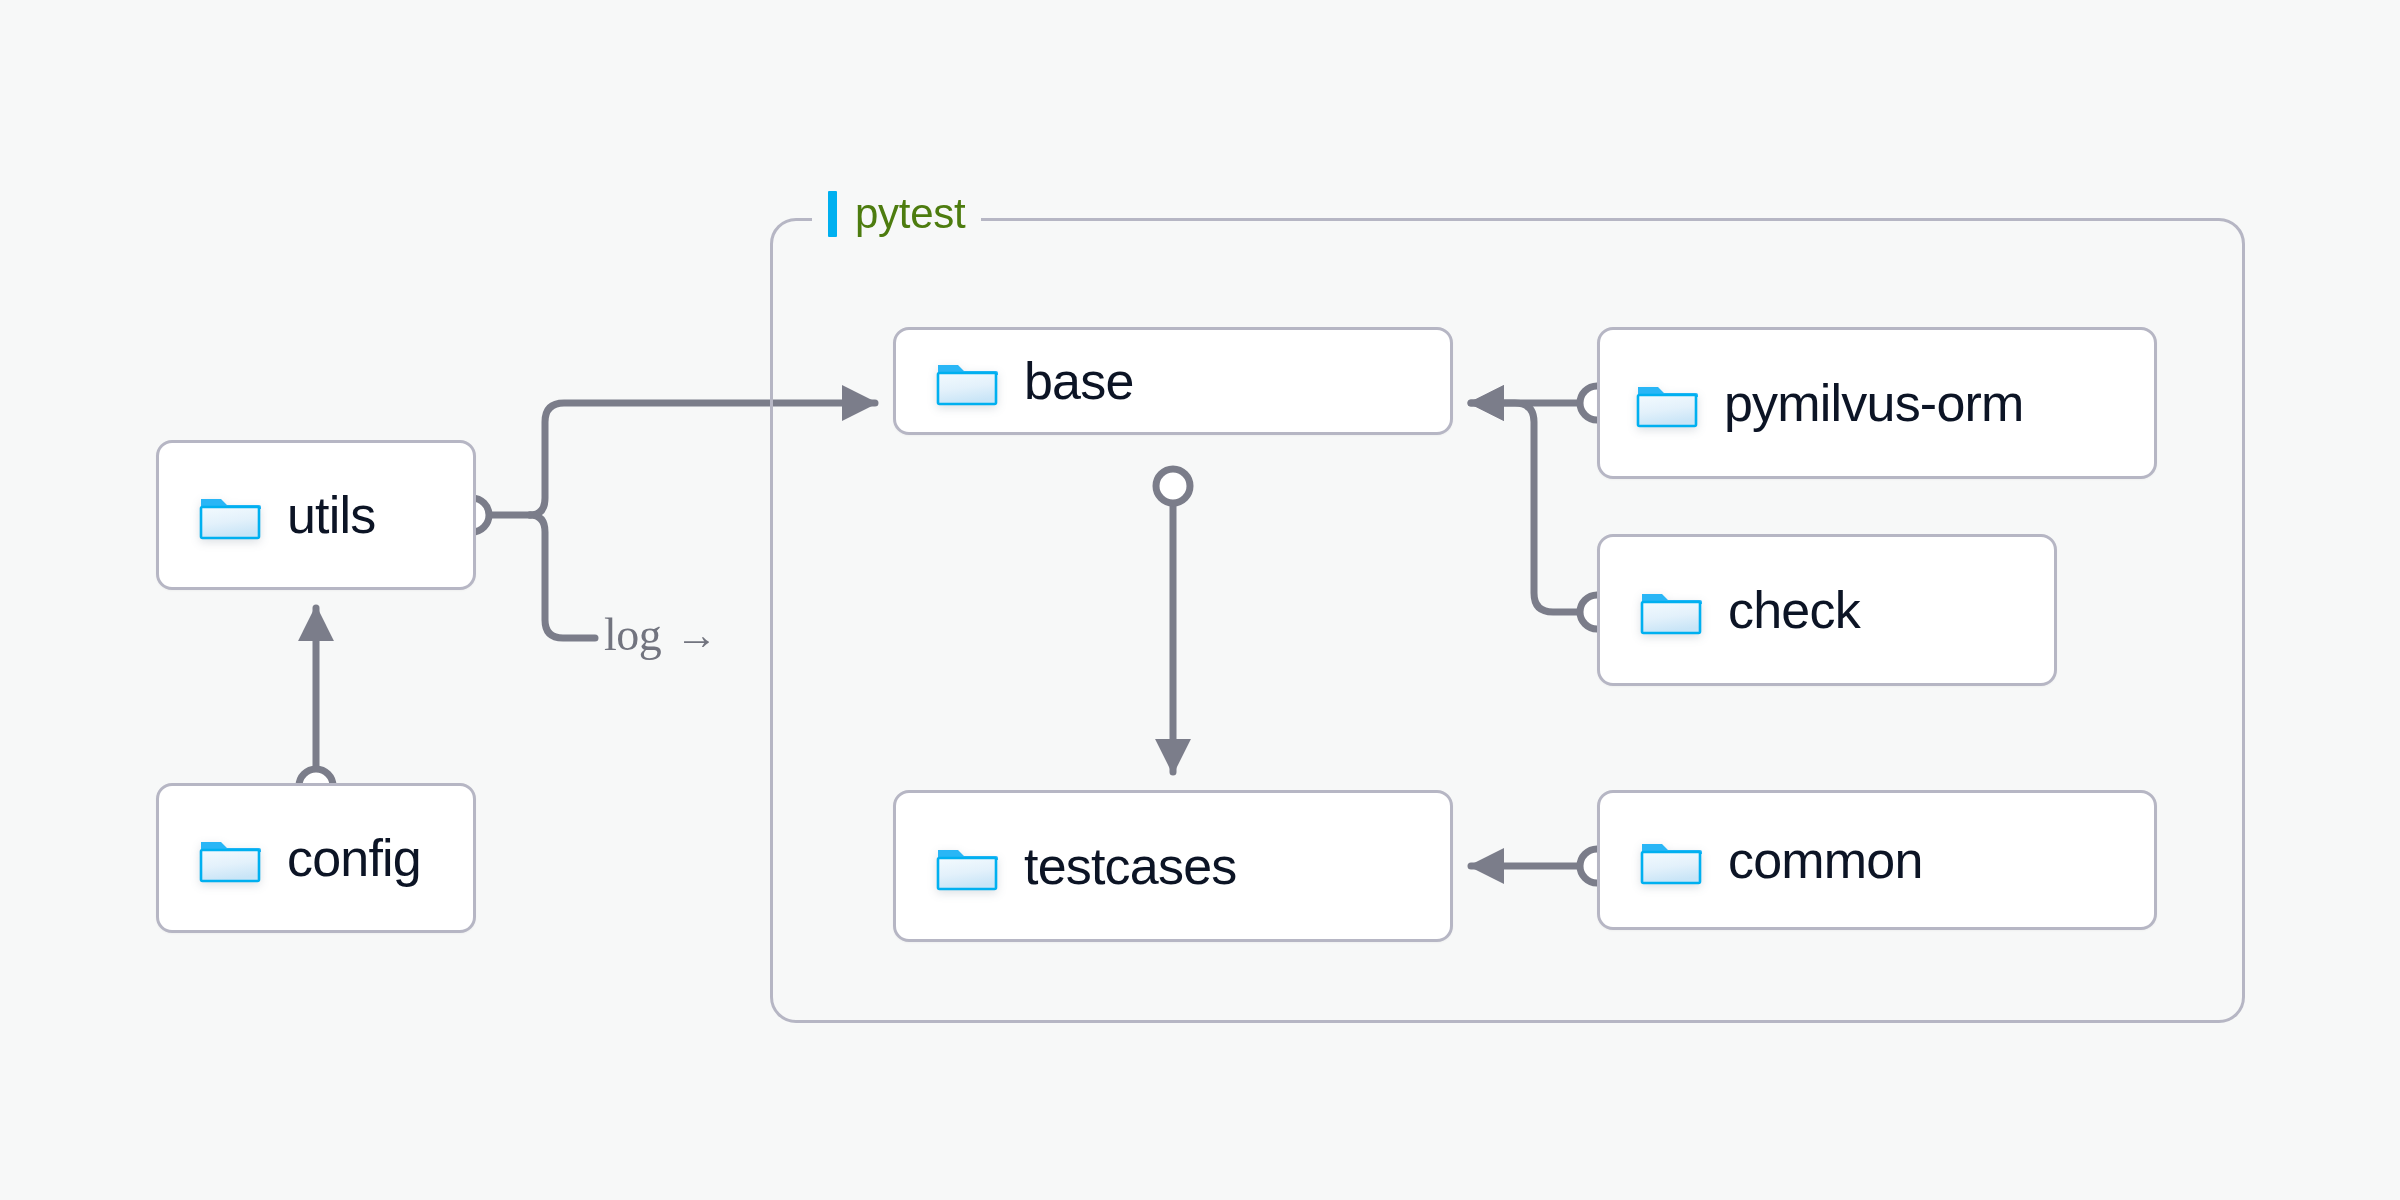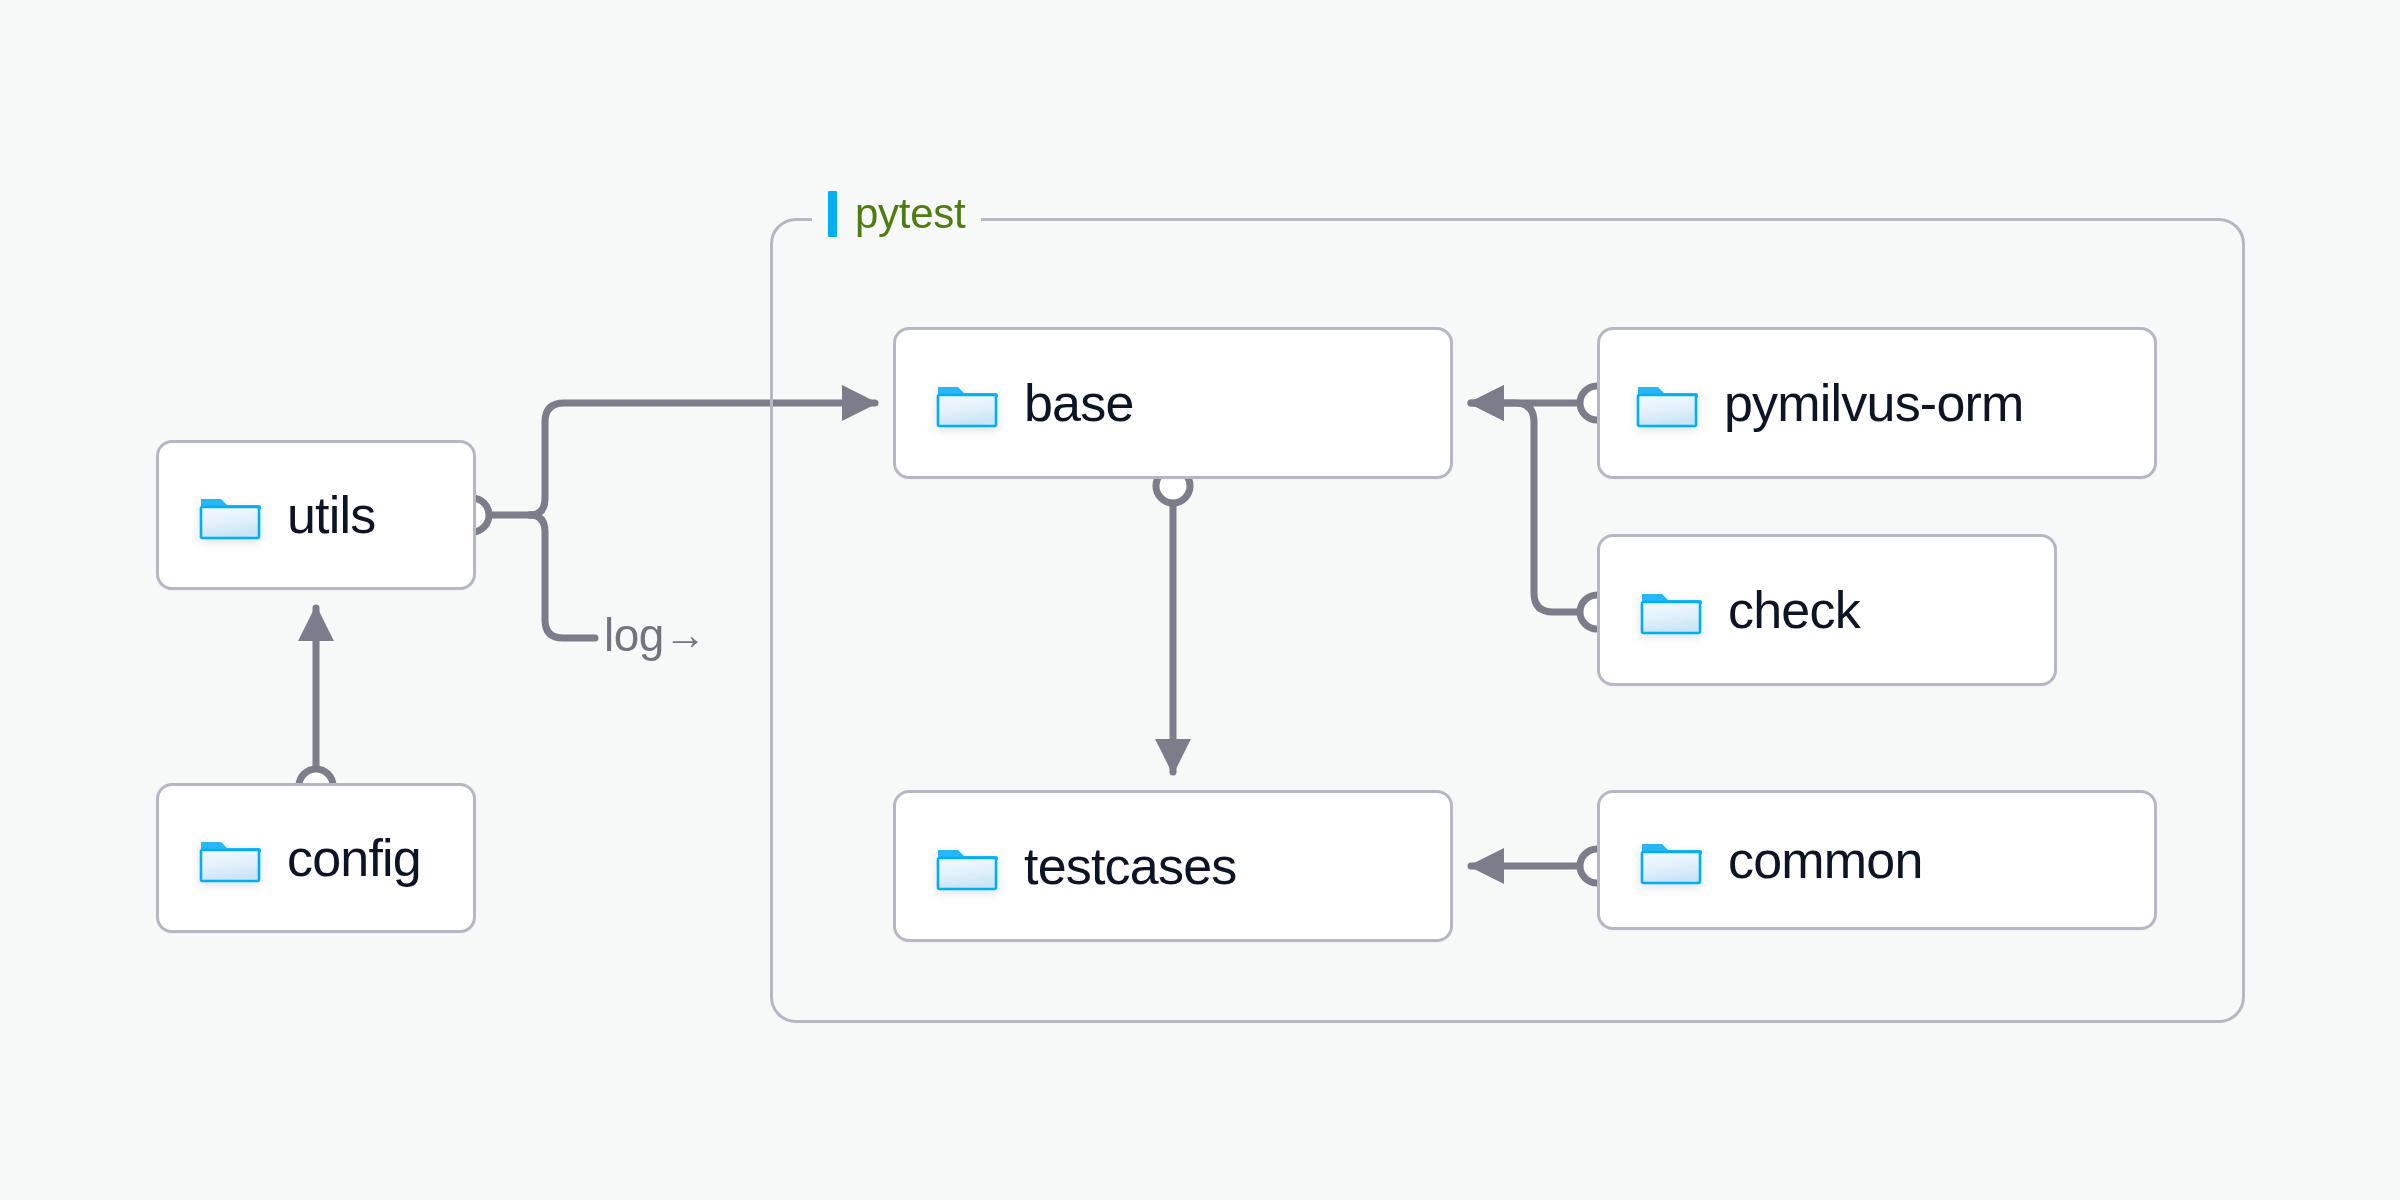--- a/index.html
+++ b/index.html
@@ -89,21 +89,23 @@
     flex: none;
     display: block;
     filter: drop-shadow(0 3px 5px rgba(40,60,90,0.16));
   }
 
   
   .edge-caption {
     position: absolute;
     display: flex;
     align-items: center;
+    gap: 14px;
     z-index: 5;
+    font-family: Liberation Serif, serif;
   }
   .edge-caption .cap-text {
     font-size: 46px;
     color: #72747f;
     letter-spacing: -0.5px;
     line-height: 1;
   }
   .edge-caption .cap-arrow {
     font-size: 42px;
     color: #72747f;
@@ -172,21 +174,21 @@
   </div>
 
   <div class="node" style="left:156px; top:783px; width:320px; height:150px;">
     <svg class="folder-icon" viewBox="0 0 62 50">
       <path d="M2 9 h20 l6 6 h32 a2 2 0 0 1 2 2 v2 H2 Z" fill="#29b6f6"></path>
       <rect x="2" y="17" width="58" height="31" rx="1.5" fill="url(#folderFill)" stroke="#00b0f0" stroke-width="2.6"></rect>
     </svg>
     <span class="node-label">config</span>
   </div>
 
-  <div class="node" style="left:893px; top:327px; width:560px; height:152px;">
+  <div class="node" style="left:893px; top:327px; width:560px; height:108px;">
     <svg class="folder-icon" viewBox="0 0 62 50">
       <path d="M2 9 h20 l6 6 h32 a2 2 0 0 1 2 2 v2 H2 Z" fill="#29b6f6"></path>
       <rect x="2" y="17" width="58" height="31" rx="1.5" fill="url(#folderFill)" stroke="#00b0f0" stroke-width="2.6"></rect>
     </svg>
     <span class="node-label">base</span>
   </div>
 
   <div class="node" style="left:893px; top:790px; width:560px; height:152px;">
     <svg class="folder-icon" viewBox="0 0 62 50">
       <path d="M2 9 h20 l6 6 h32 a2 2 0 0 1 2 2 v2 H2 Z" fill="#29b6f6"></path>

